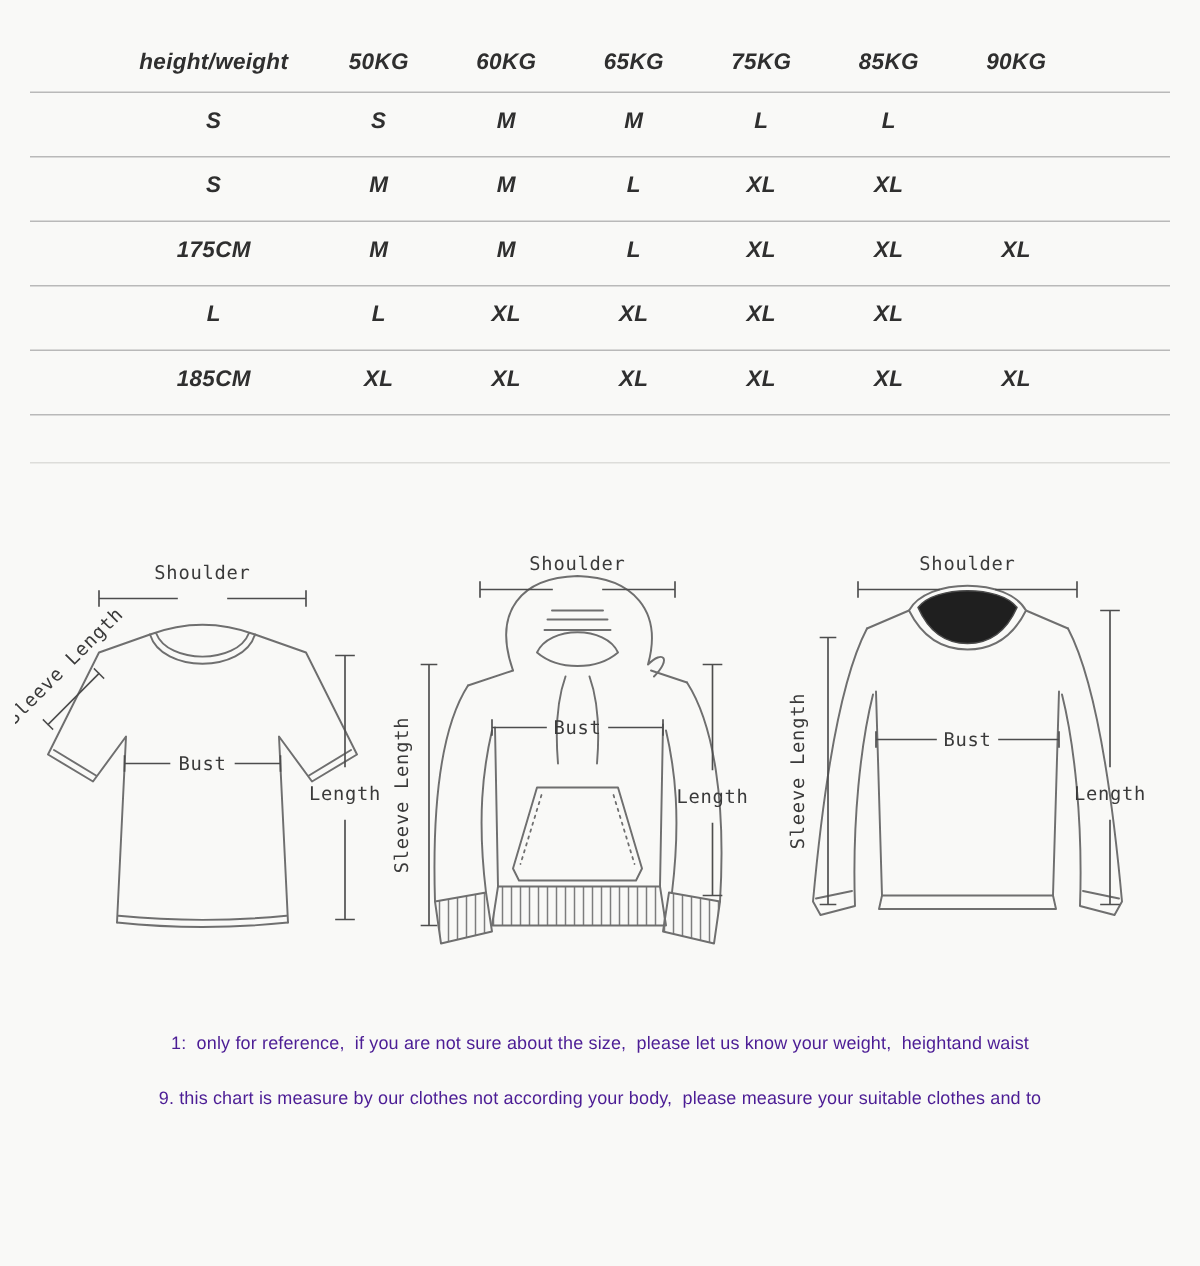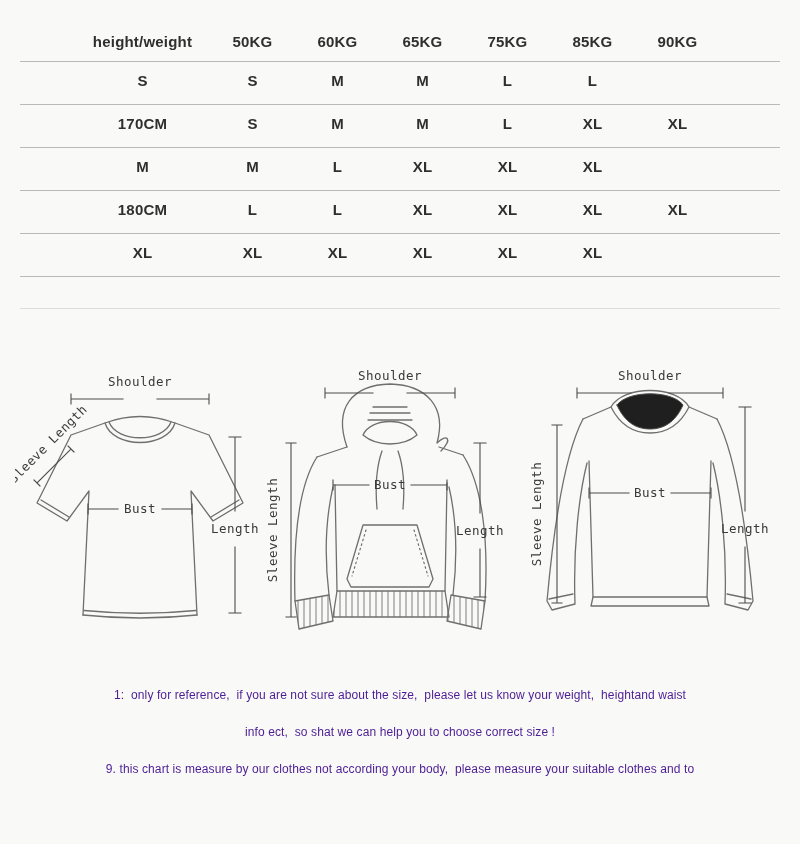--- a/index.html
+++ b/index.html
@@ -9,31 +9,32 @@
     background:#f9f9f7; overflow:hidden;
     font-family:"Liberation Sans", sans-serif; color:#333;
   }
   
   .size-table { margin:28px 20px 0 20px; }
   .t-row {
     display:grid;
     grid-template-columns:55px 135px 85px 85px 85px 85px 85px 85px 1fr;
     align-items:center; height:43px;
     border-bottom:1px solid #b9b9b9;
+    font-style:italic;
   }
   .t-row.t-head { height:34px; }
   .t-row .cell {
     text-align:center; font-weight:bold; font-size:15px; color:#2f2f2f;
     letter-spacing:0.2px; padding-bottom:6px;
   }
   .t-row.t-ghost { height:32px; border-bottom:1px solid #ddddda; }
   
   .diagrams {
     margin-top:54px; padding:0 10px;
-    display:flex; justify-content:center; align-items:flex-start;
+    display:flex; justify-content:flex-start; align-items:flex-start;
   }
   .sketch path { stroke:#6f6f6f; stroke-width:1.3; fill:none; stroke-linejoin:round; stroke-linecap:round; }
   .sketch path.dark { fill:#1f1f1f; stroke:#4a4a4a; stroke-width:1; }
   .sketch path.rib { fill:url(#ribpat); stroke:#6f6f6f; }
   .sketch path.dashed { stroke-dasharray:1.6,3.2; stroke-width:1.2; }
   .measure path { stroke:#4d4d4d; stroke-width:1.1; fill:none; stroke-linecap:square; }
   .lbl {
     font-family:"DejaVu Sans Mono", monospace;
     font-size:12.5px; fill:#3a3a3a; letter-spacing:0.5px;
   }
@@ -68,55 +69,55 @@
       <div class="cell">S</div>
       <div class="cell">M</div>
       <div class="cell">M</div>
       <div class="cell">L</div>
       <div class="cell">L</div>
       <div></div>
     </div>
 
     <div class="t-row">
       <div></div>
-      <div class="cell">170CM</div>
       <div class="cell">S</div>
       <div class="cell">M</div>
       <div class="cell">M</div>
       <div class="cell">L</div>
       <div class="cell">XL</div>
       <div class="cell">XL</div>
       <div></div>
     </div>
 
     <div class="t-row">
       <div></div>
-      <div class="cell">M</div>
-      <div class="cell">M</div>
-      <div class="cell">L</div>
-      <div class="cell">XL</div>
-      <div class="cell">XL</div>
-      <div class="cell">XL</div>
-      <div></div>
-    </div>
-
-    <div class="t-row">
-      <div></div>
-      <div class="cell">180CM</div>
-      <div class="cell">L</div>
-      <div class="cell">L</div>
-      <div class="cell">XL</div>
-      <div class="cell">XL</div>
-      <div class="cell">XL</div>
-      <div class="cell">XL</div>
-      <div></div>
-    </div>
-
-    <div class="t-row">
-      <div></div>
+      <div class="cell">175CM</div>
+      <div class="cell">M</div>
+      <div class="cell">M</div>
+      <div class="cell">L</div>
+      <div class="cell">XL</div>
+      <div class="cell">XL</div>
+      <div class="cell">XL</div>
+      <div></div>
+    </div>
+
+    <div class="t-row">
+      <div></div>
+      <div class="cell">L</div>
+      <div class="cell">L</div>
+      <div class="cell">XL</div>
+      <div class="cell">XL</div>
+      <div class="cell">XL</div>
+      <div class="cell">XL</div>
+      <div></div>
+    </div>
+
+    <div class="t-row">
+      <div></div>
+      <div class="cell">185CM</div>
       <div class="cell">XL</div>
       <div class="cell">XL</div>
       <div class="cell">XL</div>
       <div class="cell">XL</div>
       <div class="cell">XL</div>
       <div class="cell">XL</div>
       <div></div>
     </div>
 
     <div class="t-row t-ghost"></div>
@@ -196,17 +197,16 @@
       <text class="lbl" x="125" y="17" text-anchor="middle">Shoulder</text>
       <text class="lbl" x="16" y="151" transform="rotate(-90 16 151)" text-anchor="middle">Sleeve Length</text>
       <text class="lbl" x="125" y="134" text-anchor="middle">Bust</text>
       <text class="lbl" x="220" y="170" text-anchor="middle">Length</text>
     </svg>
 
   </section>
 
   <section class="notes">
     <p class="note-line">1:  only for reference,  if you are not sure about the size,  please let us know your weight,  heightand waist</p>
-    <p class="note-line">info ect,  so shat we can help you to choose correct size !</p>
     <p class="note-line">9. this chart is measure by our clothes not according your body,  please measure your suitable clothes and to</p>
   </section>
 
 </div>
 
 </body></html>

